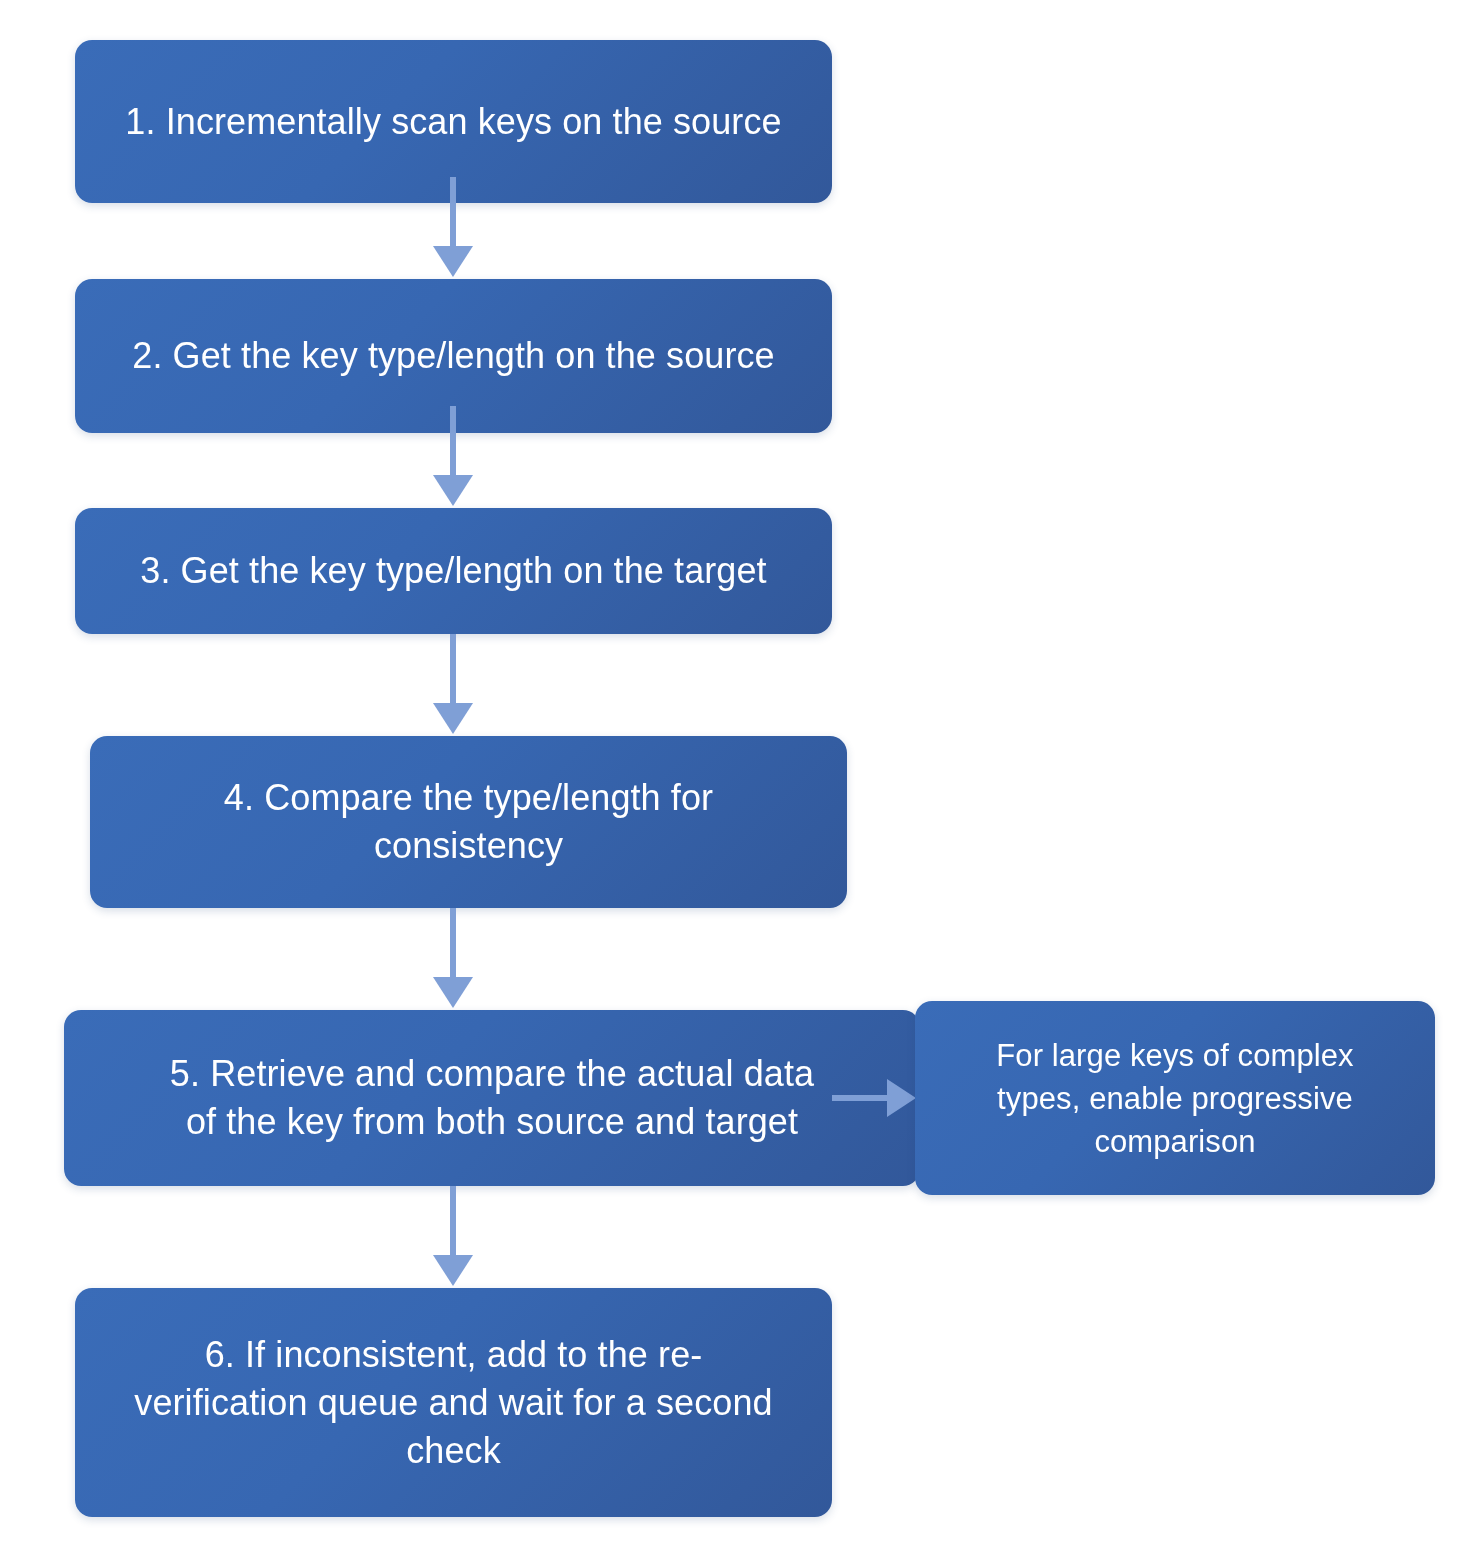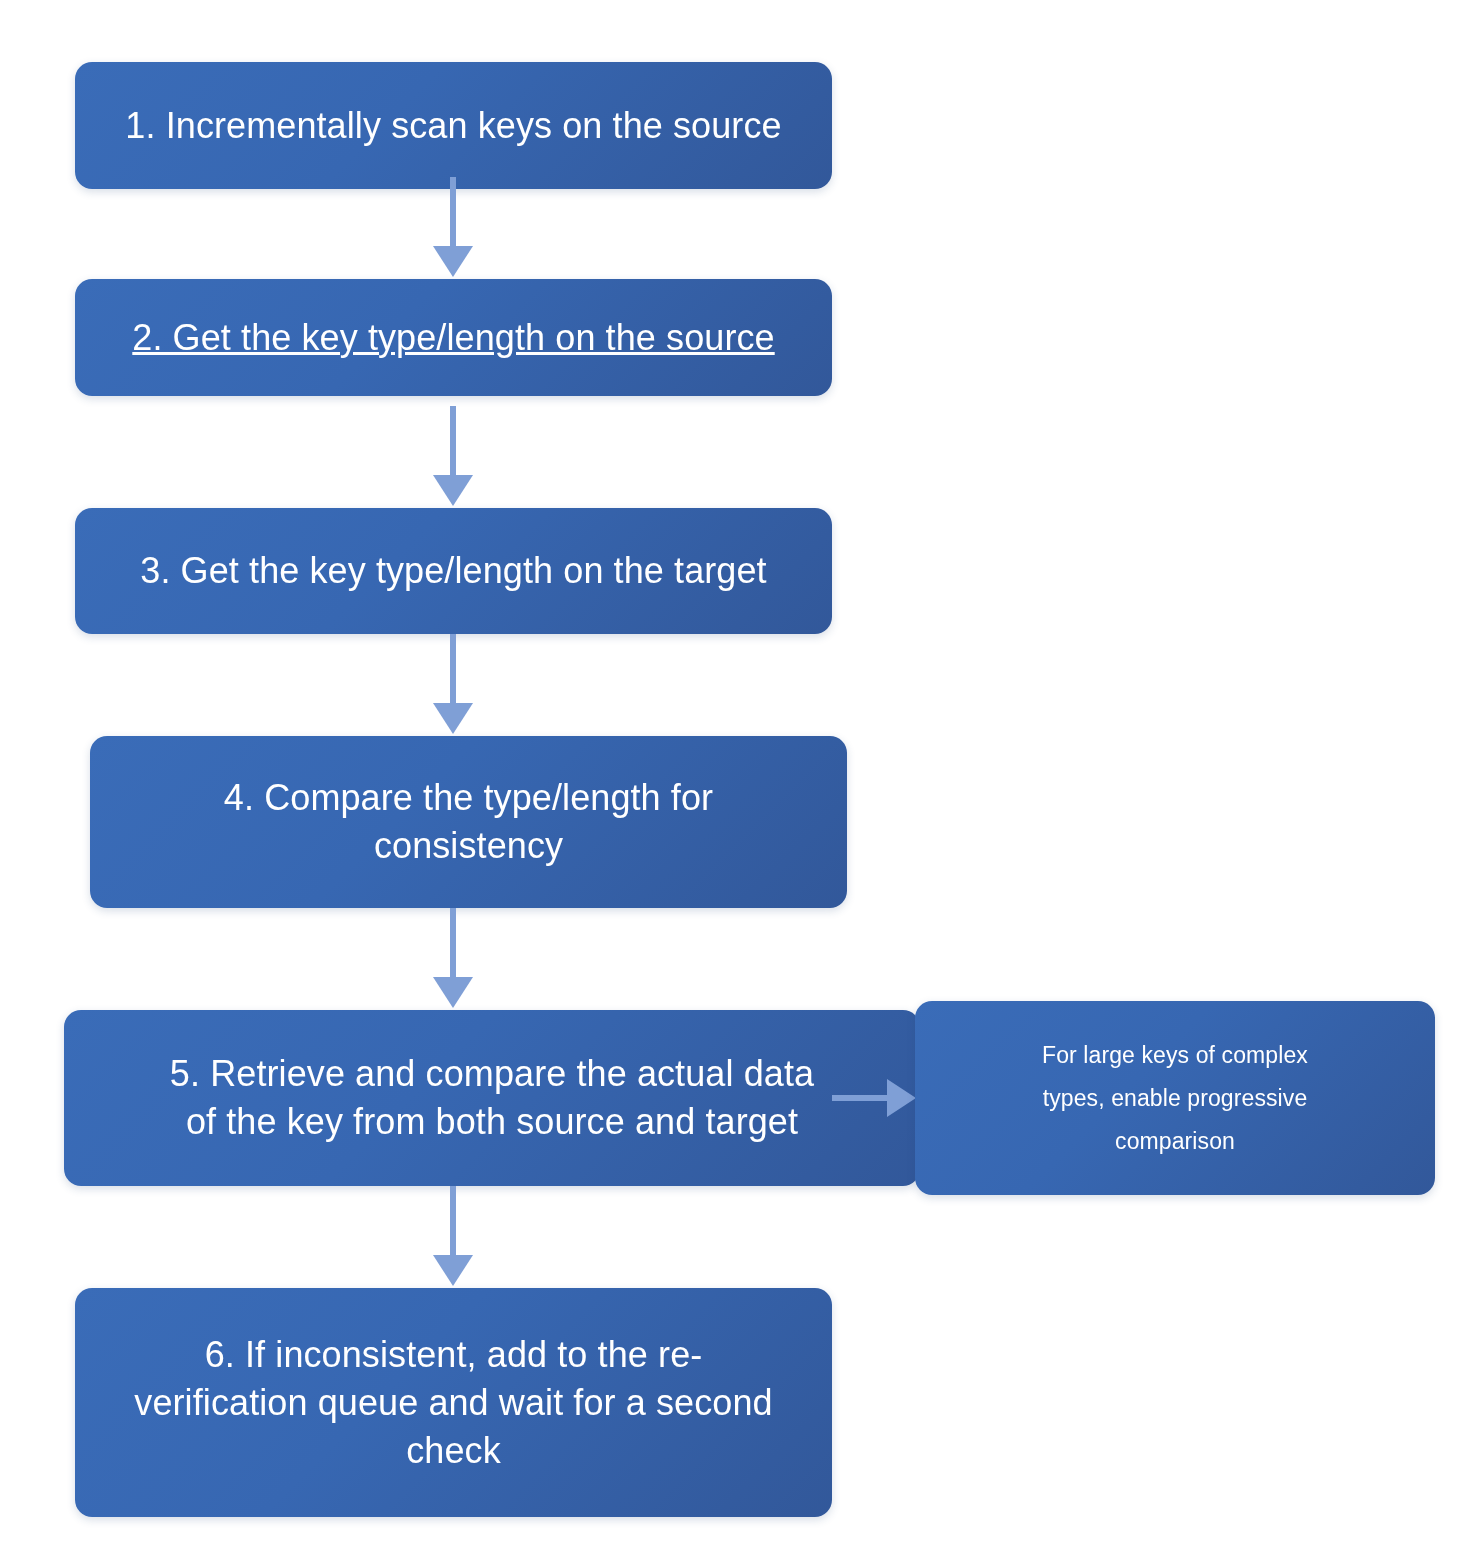--- a/index.html
+++ b/index.html
@@ -41,27 +41,27 @@
     display: block;
     width: 100%;
     font-size: 36px;
     line-height: 48px;
     font-weight: 400;
     letter-spacing: 0.1px;
     white-space: pre-line;
   }
 
   .node.side .label {
-    font-size: 23px;
+    font-size: 31px;
     line-height: 43px;
   }
 
   
-  #node-1 { left: 75px;  top: 62px;   width: 757px; height: 127px; }
-  #node-2 { left: 75px;  top: 279px;  width: 757px; height: 117px; text-decoration: underline; }
+  #node-1 { left: 75px;  top: 40px;   width: 757px; height: 163px; }
+  #node-2 { left: 75px;  top: 279px;  width: 757px; height: 154px; }
   #node-3 { left: 75px;  top: 508px;  width: 757px; height: 126px; }
   #node-4 { left: 90px;  top: 736px;  width: 757px; height: 172px; }
   #node-5 { left: 64px;  top: 1010px; width: 856px; height: 176px; }
   #node-6 { left: 75px;  top: 1288px; width: 757px; height: 229px; }
   #node-side { left: 915px; top: 1001px; width: 520px; height: 194px; }
 
   
   .conn {
     position: absolute;
   }

